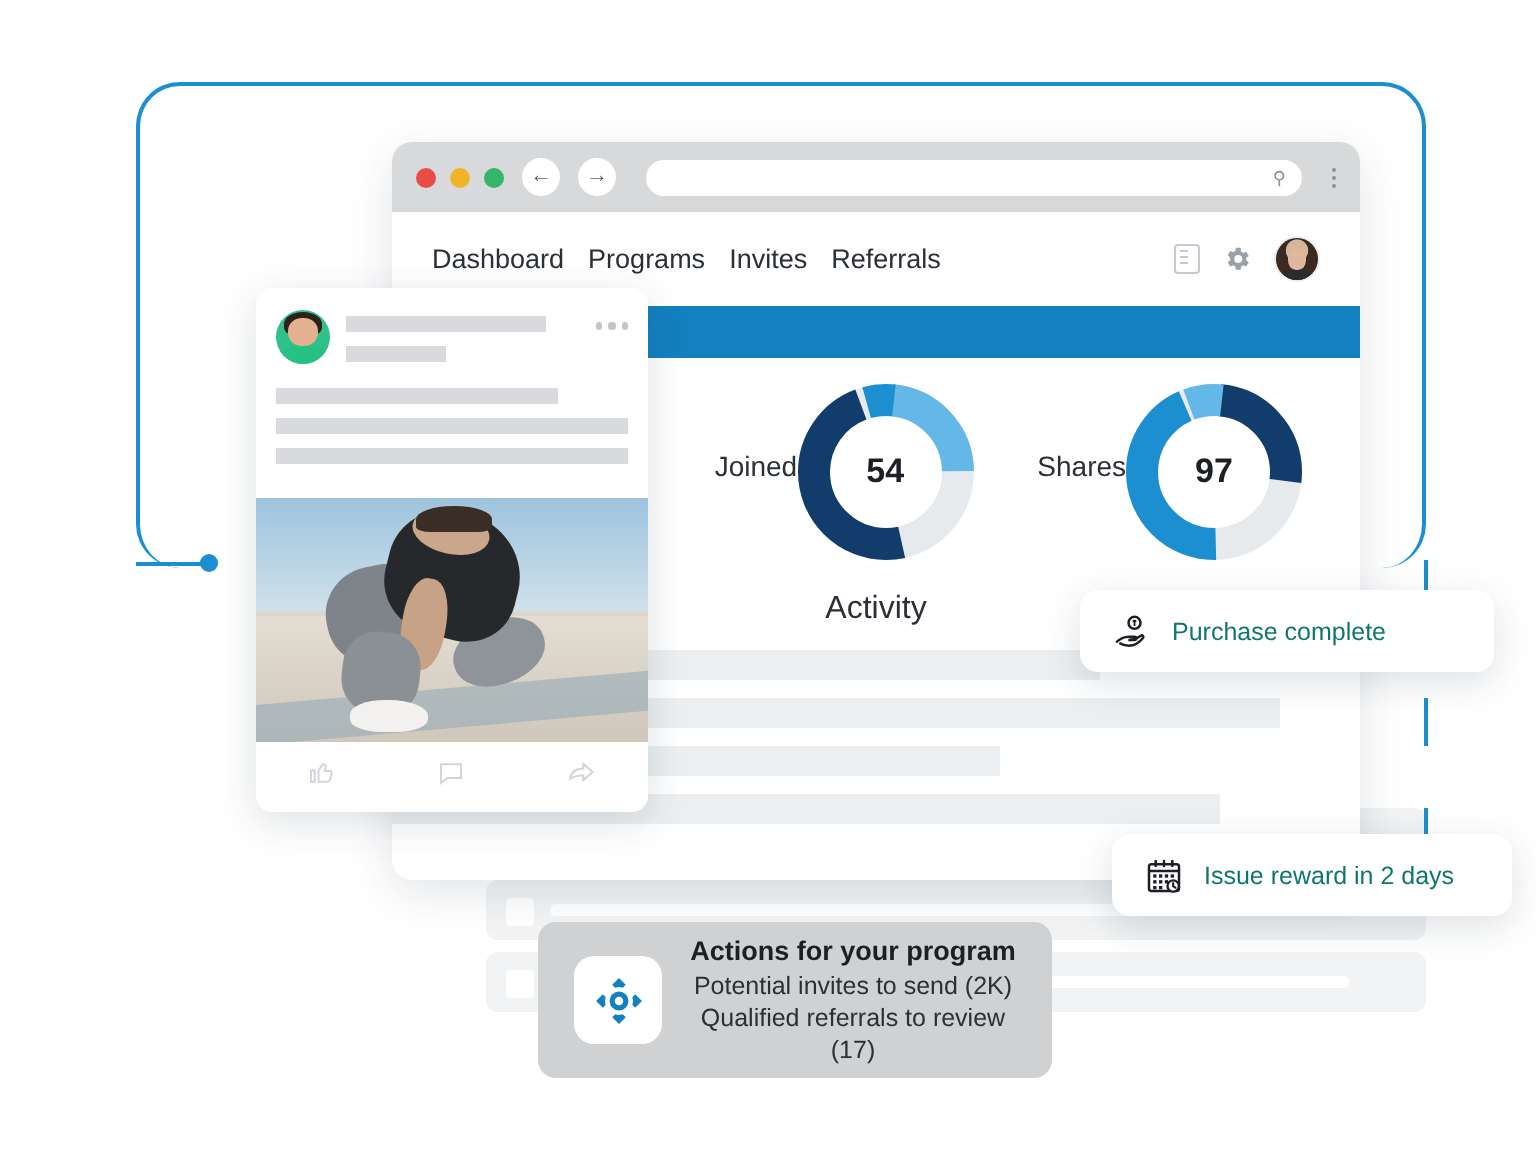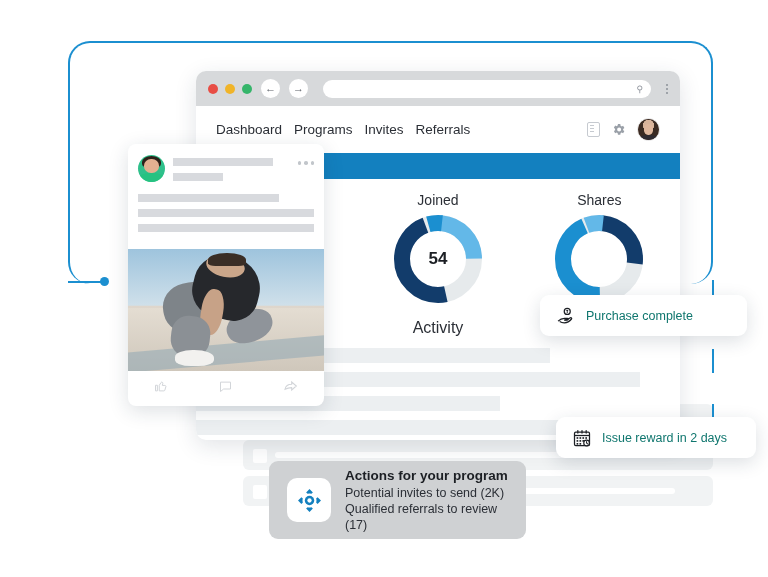--- a/index.html
+++ b/index.html
@@ -106,21 +106,21 @@
     background:#2e2a30; border-radius:50% 50% 0 0;
   }
 
   
   .banner {
     height:26px; background:#1380bf; margin:0 0 0 0;
   }
 
   
   .stats { display:flex; padding:13px 0 0 0; }
-  .stat { flex:1; display:flex; flex-direction:column; align-items:center;text-align:right; }
+  .stat { flex:1; display:flex; flex-direction:row; align-items:center;text-align:right; }
   .stat-label { font-size:14px; color:#2b2f36; margin-bottom:7px; }
   .donut { position:relative; width:88px; height:88px; }
   .donut svg { display:block; transform: rotate(-90deg); }
   .donut-hole {
     position:absolute; left:50%; top:50%; transform:translate(-50%,-50%);
     width:48px; height:48px; background:#fff; border-radius:50%;
     display:flex; align-items:center; justify-content:center;
     font-size:17px; font-weight:bold; color:#1c1f24;
   }
 
@@ -182,21 +182,21 @@
   }
   .callout span.txt { font-size:12.5px; color:#0f766e; white-space:nowrap; }
   .co1 { left:540px; top:295px; width:207px; }
   .co2 { left:556px; top:357px; width:207px; }
   .co3 { left:556px; top:417px; width:200px; }
 
   
   .actions {
     position:absolute; left:269px; top:461px; width:257px; height:78px;
     background:#cfd1d3; border-radius:9px; display:flex; align-items:center;
-    gap:14px; padding:0 18px; z-index:7;
+    gap:14px; padding:0 18px; z-index:7;text-align:center;
   }
   .actions-icon {
     width:44px; height:44px; background:#fff; border-radius:10px; flex:none;
     display:flex; align-items:center; justify-content:center;
   }
   .actions-txt .a-title { font-size:13.5px; font-weight:bold; color:#1c1f24; margin-bottom:2px; }
   .actions-txt .a-line { font-size:12.5px; color:#2b2f36; line-height:1.28; }
 
   
   .chartcard {
@@ -321,20 +321,21 @@
 
       <div class="stat">
         <div class="stat-label">Shares</div>
         <div class="donut">
           <svg width="88" height="88" viewBox="0 0 88 88">
             <circle cx="44" cy="44" r="36" fill="none" stroke="#e6eaec" stroke-width="16"></circle>
             <circle cx="44" cy="44" r="36" fill="none" stroke="#123c6b" stroke-width="16" stroke-dasharray="58 168" stroke-dashoffset="-3"></circle>
             <circle cx="44" cy="44" r="36" fill="none" stroke="#1b8fd0" stroke-width="16" stroke-dasharray="99 127" stroke-dashoffset="-112"></circle>
             <circle cx="44" cy="44" r="36" fill="none" stroke="#63b8e8" stroke-width="16" stroke-dasharray="17 209" stroke-dashoffset="-213"></circle>
           </svg>
+          <div class="donut-hole">97</div>
         </div>
       </div>
 
     </div>
 
     <div class="activity-title">Activity</div>
 
     <div class="skel-rows">
       <div class="skel-row">
         <span class="notch" style="width:130px;"></span>

